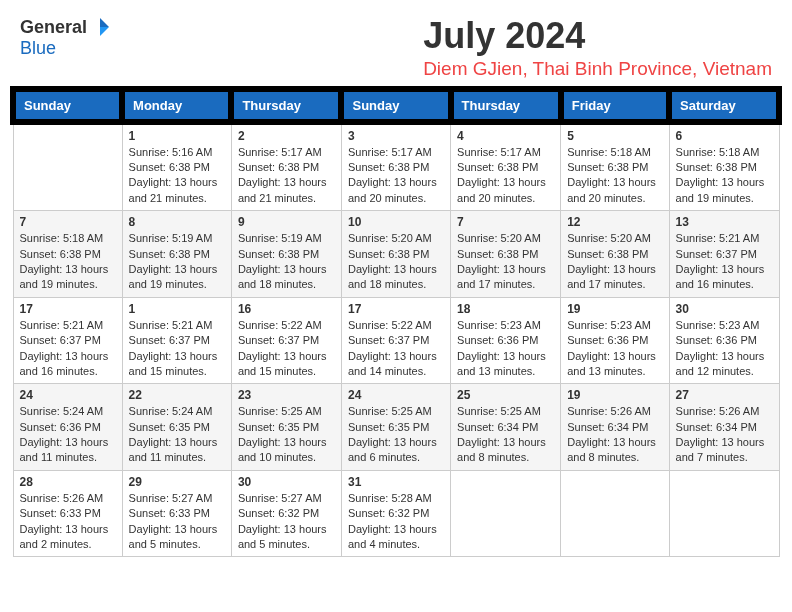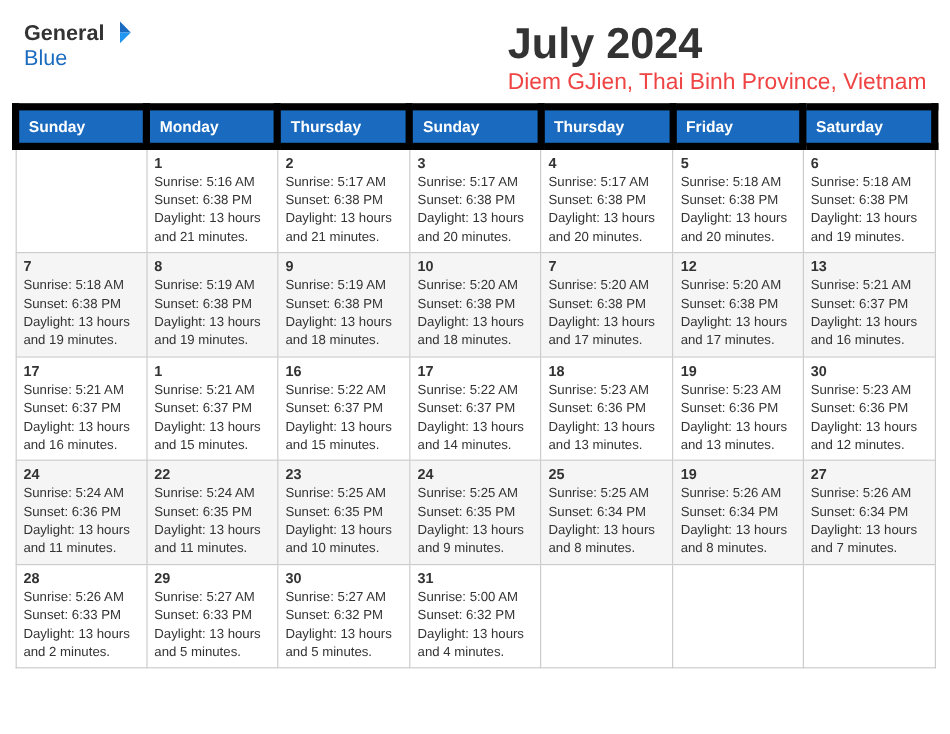--- a/index.html
+++ b/index.html
@@ -211,21 +211,21 @@
         <td>
           <span class="day-number">22</span>
           <div class="day-info"><span>Sunrise: 5:24 AM</span><br><span>Sunset: 6:35 PM</span><br><span>Daylight: 13 hours</span><br><span>and 11 minutes.</span></div>
         </td>
         <td>
           <span class="day-number">23</span>
           <div class="day-info"><span>Sunrise: 5:25 AM</span><br><span>Sunset: 6:35 PM</span><br><span>Daylight: 13 hours</span><br><span>and 10 minutes.</span></div>
         </td>
         <td>
           <span class="day-number">24</span>
-          <div class="day-info"><span>Sunrise: 5:25 AM</span><br><span>Sunset: 6:35 PM</span><br><span>Daylight: 13 hours</span><br><span>and 9 minutes.</span></div>
+          <div class="day-info"><span>Sunrise: 5:25 AM</span><br><span>Sunset: 6:35 PM</span><br><span>Daylight: 13 hours</span><br><span>and 6 minutes.</span></div>
         </td>
         <td>
           <span class="day-number">25</span>
           <div class="day-info"><span>Sunrise: 5:25 AM</span><br><span>Sunset: 6:34 PM</span><br><span>Daylight: 13 hours</span><br><span>and 8 minutes.</span></div>
         </td>
         <td>
           <span class="day-number">19</span>
           <div class="day-info"><span>Sunrise: 5:26 AM</span><br><span>Sunset: 6:34 PM</span><br><span>Daylight: 13 hours</span><br><span>and 8 minutes.</span></div>
         </td>
         <td>
@@ -241,20 +241,20 @@
         <td>
           <span class="day-number">29</span>
           <div class="day-info"><span>Sunrise: 5:27 AM</span><br><span>Sunset: 6:33 PM</span><br><span>Daylight: 13 hours</span><br><span>and 5 minutes.</span></div>
         </td>
         <td>
           <span class="day-number">30</span>
           <div class="day-info"><span>Sunrise: 5:27 AM</span><br><span>Sunset: 6:32 PM</span><br><span>Daylight: 13 hours</span><br><span>and 5 minutes.</span></div>
         </td>
         <td>
           <span class="day-number">31</span>
-          <div class="day-info"><span>Sunrise: 5:00 AM</span><br><span>Sunset: 6:32 PM</span><br><span>Daylight: 13 hours</span><br><span>and 4 minutes.</span></div>
+          <div class="day-info"><span>Sunrise: 5:28 AM</span><br><span>Sunset: 6:32 PM</span><br><span>Daylight: 13 hours</span><br><span>and 4 minutes.</span></div>
         </td>
         <td class="empty-cell"></td>
         <td class="empty-cell"></td>
         <td class="empty-cell"></td>
       </tr>
     </tbody>
 </table>
 
 </body></html>

